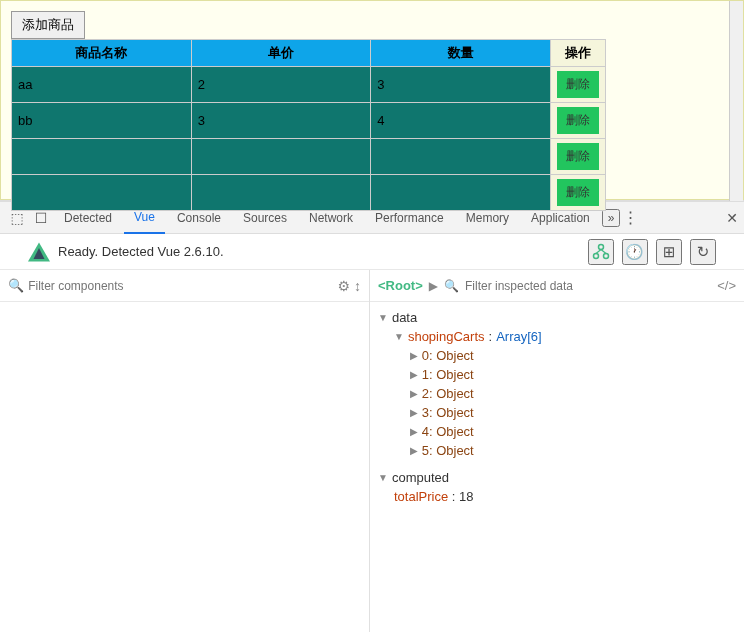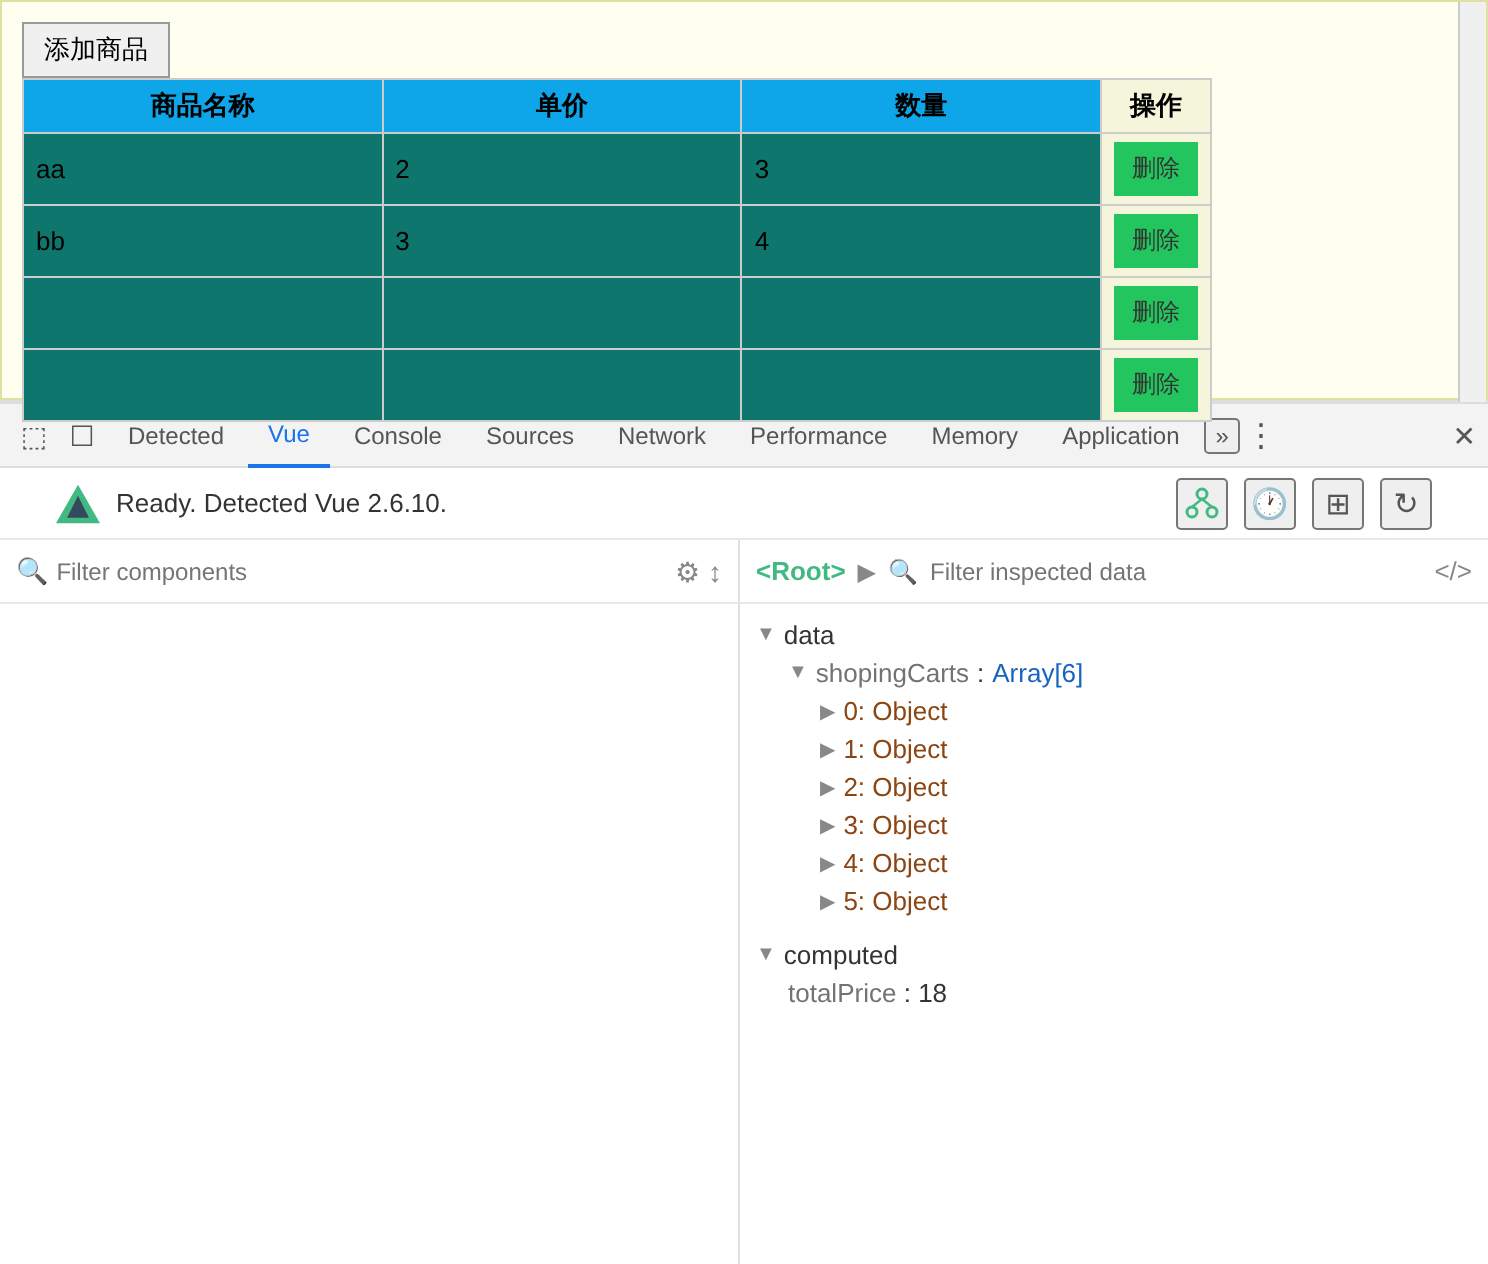--- a/index.html
+++ b/index.html
@@ -259,21 +259,21 @@
 
     .tree-item {
       display: flex;
       align-items: center;
       gap: 4px;
       padding: 2px 0;
       color: #333;
       cursor: pointer;
     }
 
-    .prop-name { color: #737373; }
+    .prop-name { color: #c2410c; }
     .prop-colon { color: #333; }
     .prop-type { color: #1565c0; }
 
     .array-item {
       display: flex; align-items: center; gap: 4px;
       padding: 2px 0;
       cursor: pointer;
     }
 
     .item-index { color: #8b4513; }

